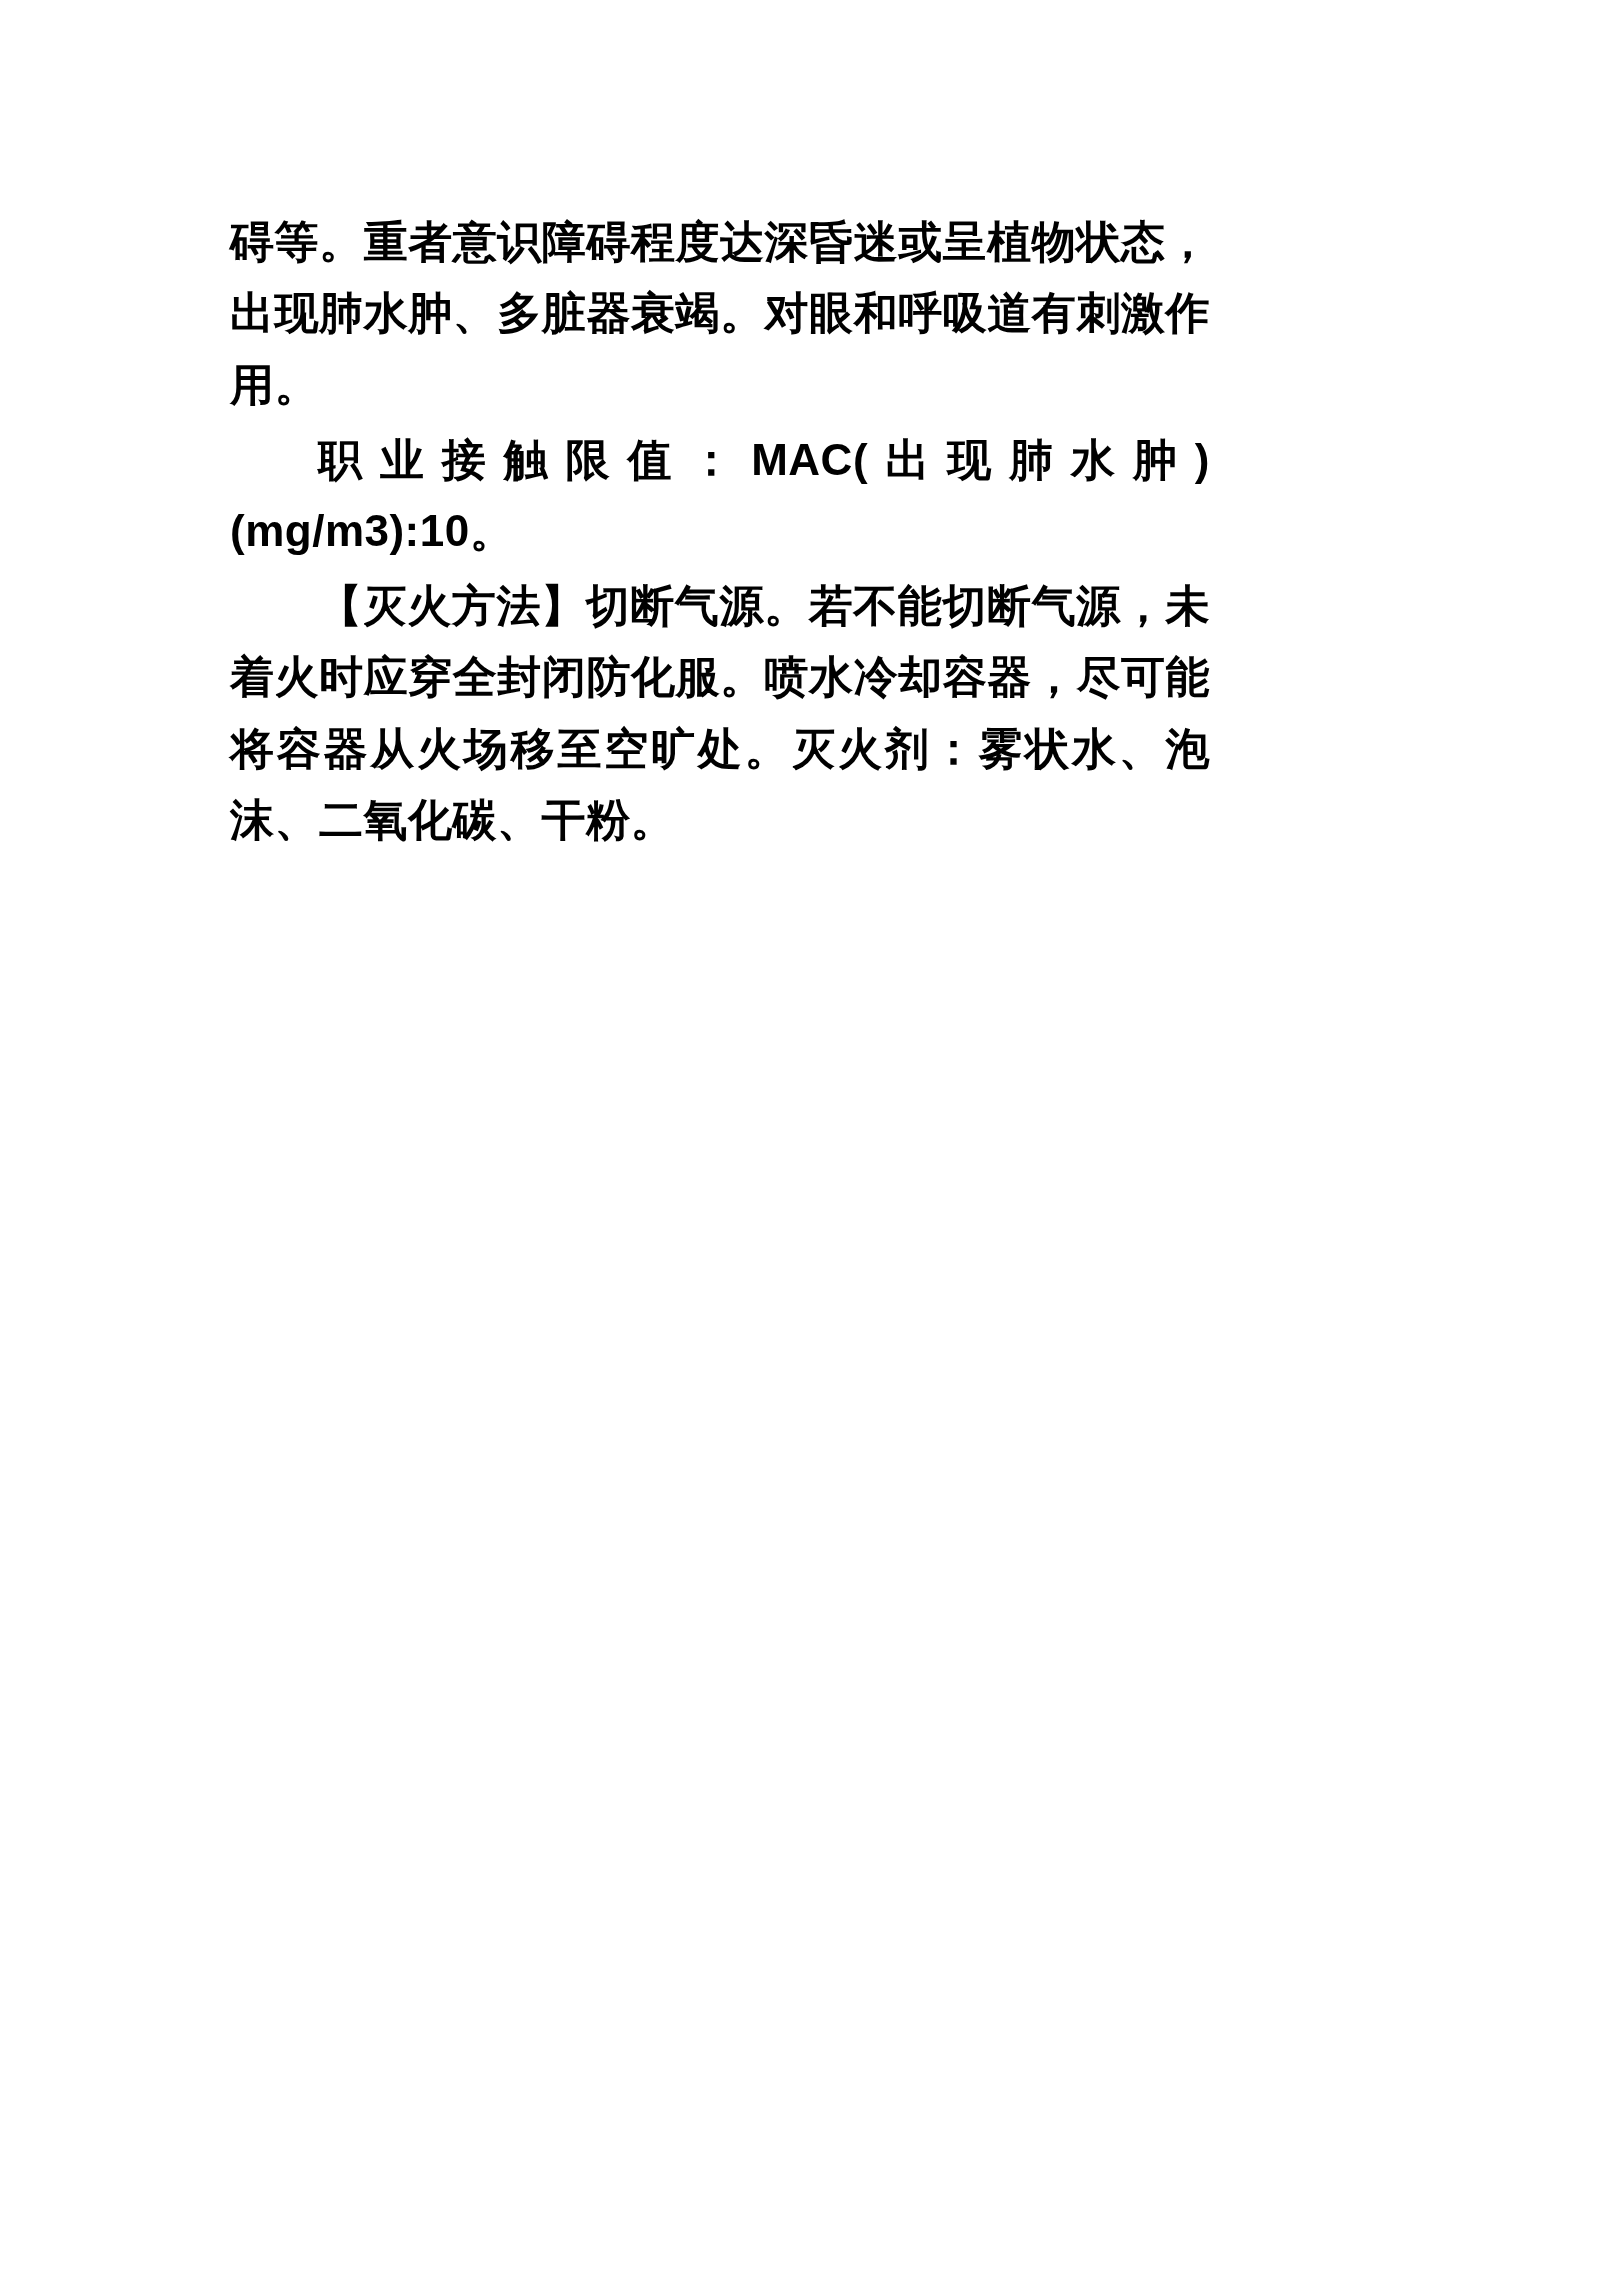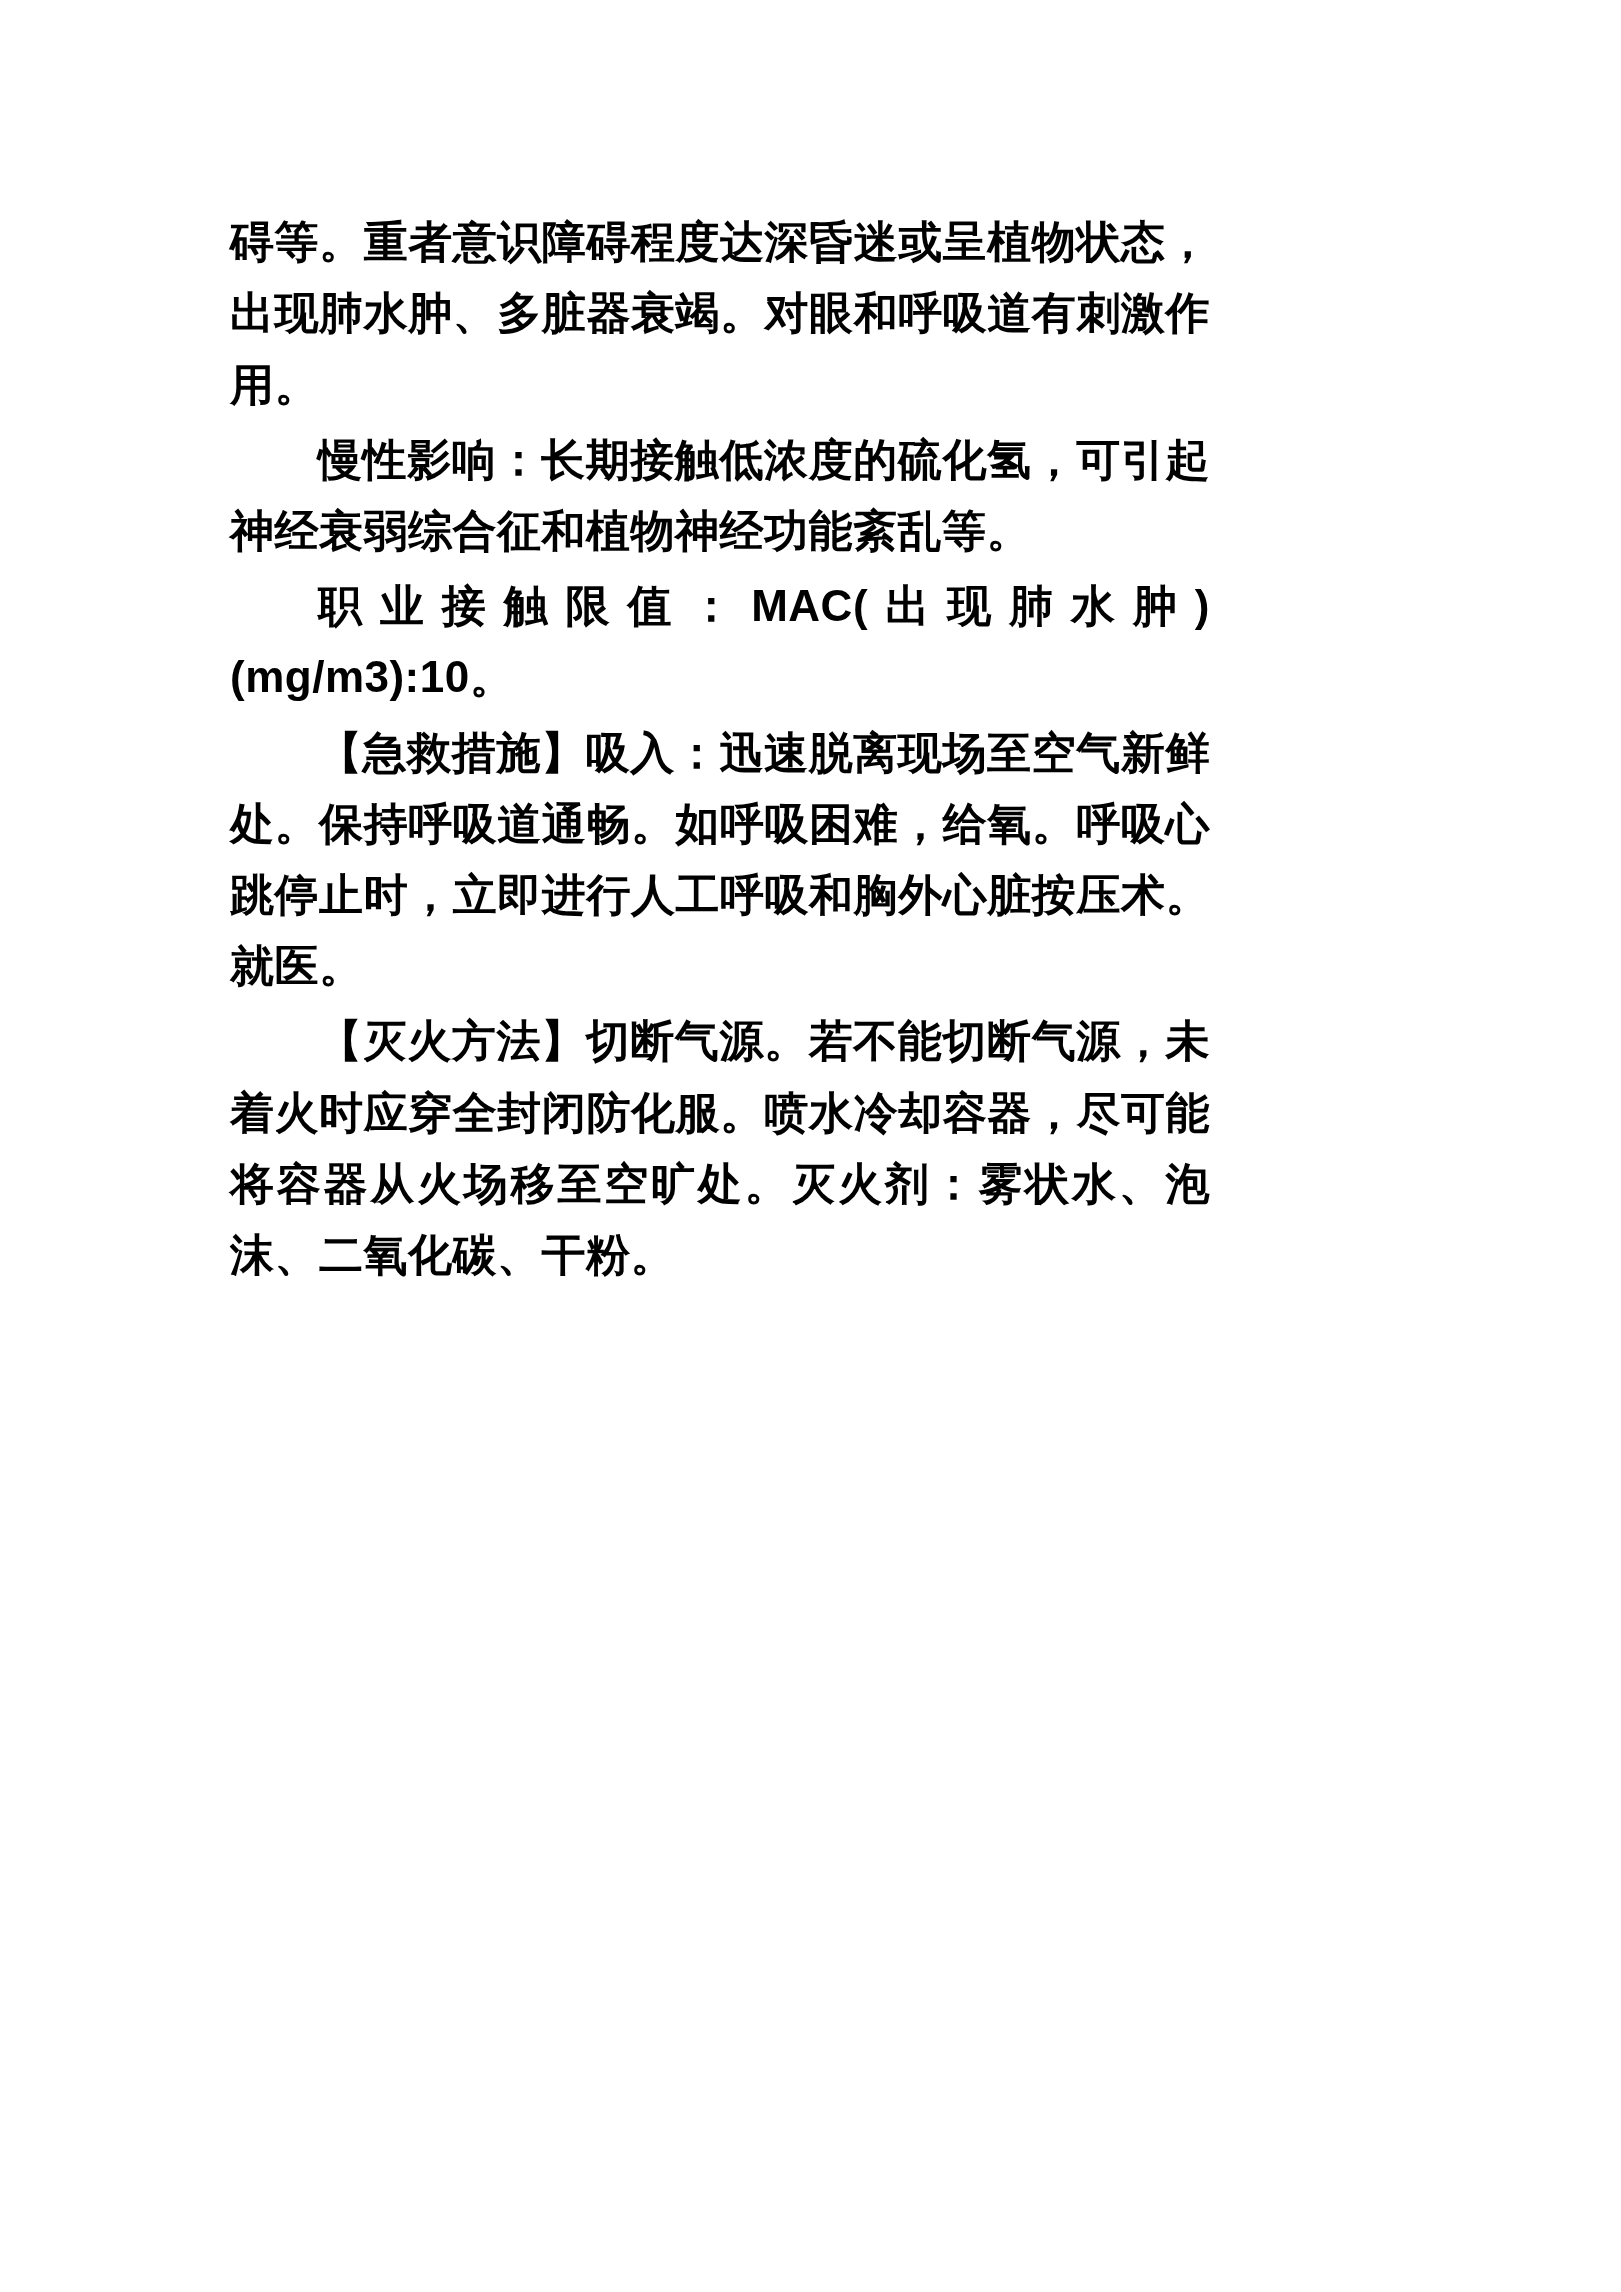--- a/index.html
+++ b/index.html
@@ -37,19 +37,17 @@
   .para.indent {
     text-indent: 2em;
   }
 </style>
 </head>
 <body>
 
 <div class="page">
   <div class="doc-body">
     <p class="para">碍等。重者意识障碍程度达深昏迷或呈植物状态，出现肺水肿、多脏器衰竭。对眼和呼吸道有刺激作用。</p>
-    <p class="para indent">慢性影响：长期接触低浓度的硫化氢，可引起神经衰弱综合征和植物神经功能紊乱等。</p>
     <p class="para indent">职业接触限值：MAC(出现肺水肿)(mg/m3):10。</p>
-    <p class="para indent">【急救措施】吸入：迅速脱离现场至空气新鲜处。保持呼吸道通畅。如呼吸困难，给氧。呼吸心跳停止时，立即进行人工呼吸和胸外心脏按压术。就医。</p>
     <p class="para indent">【灭火方法】切断气源。若不能切断气源，未着火时应穿全封闭防化服。喷水冷却容器，尽可能将容器从火场移至空旷处。灭火剂：雾状水、泡沫、二氧化碳、干粉。</p>
   </div>
 </div>
 
 
 </body></html>

